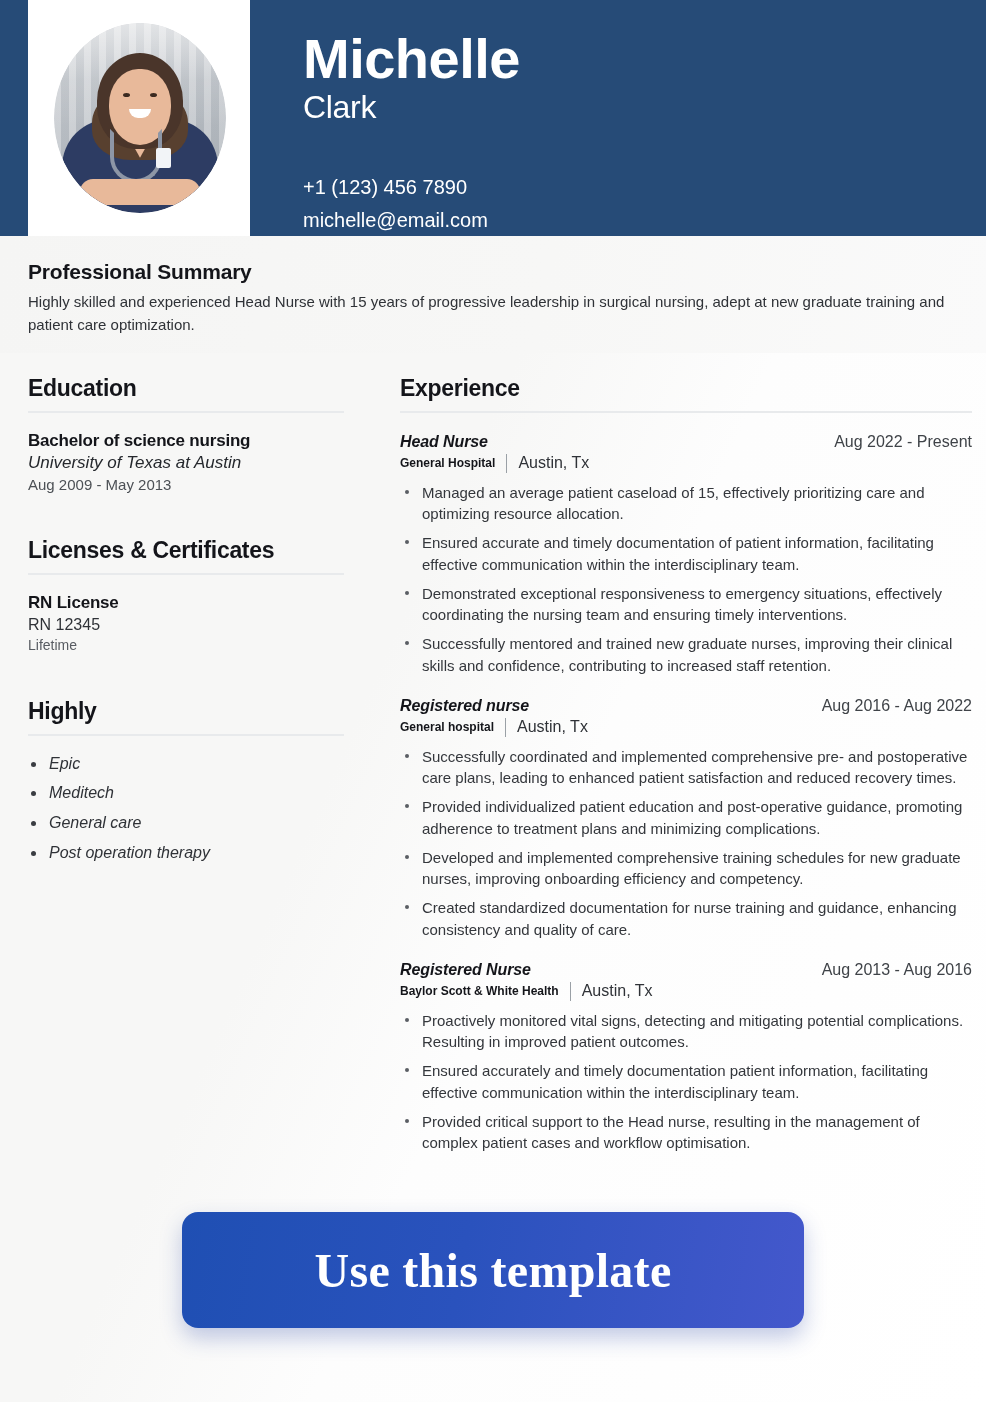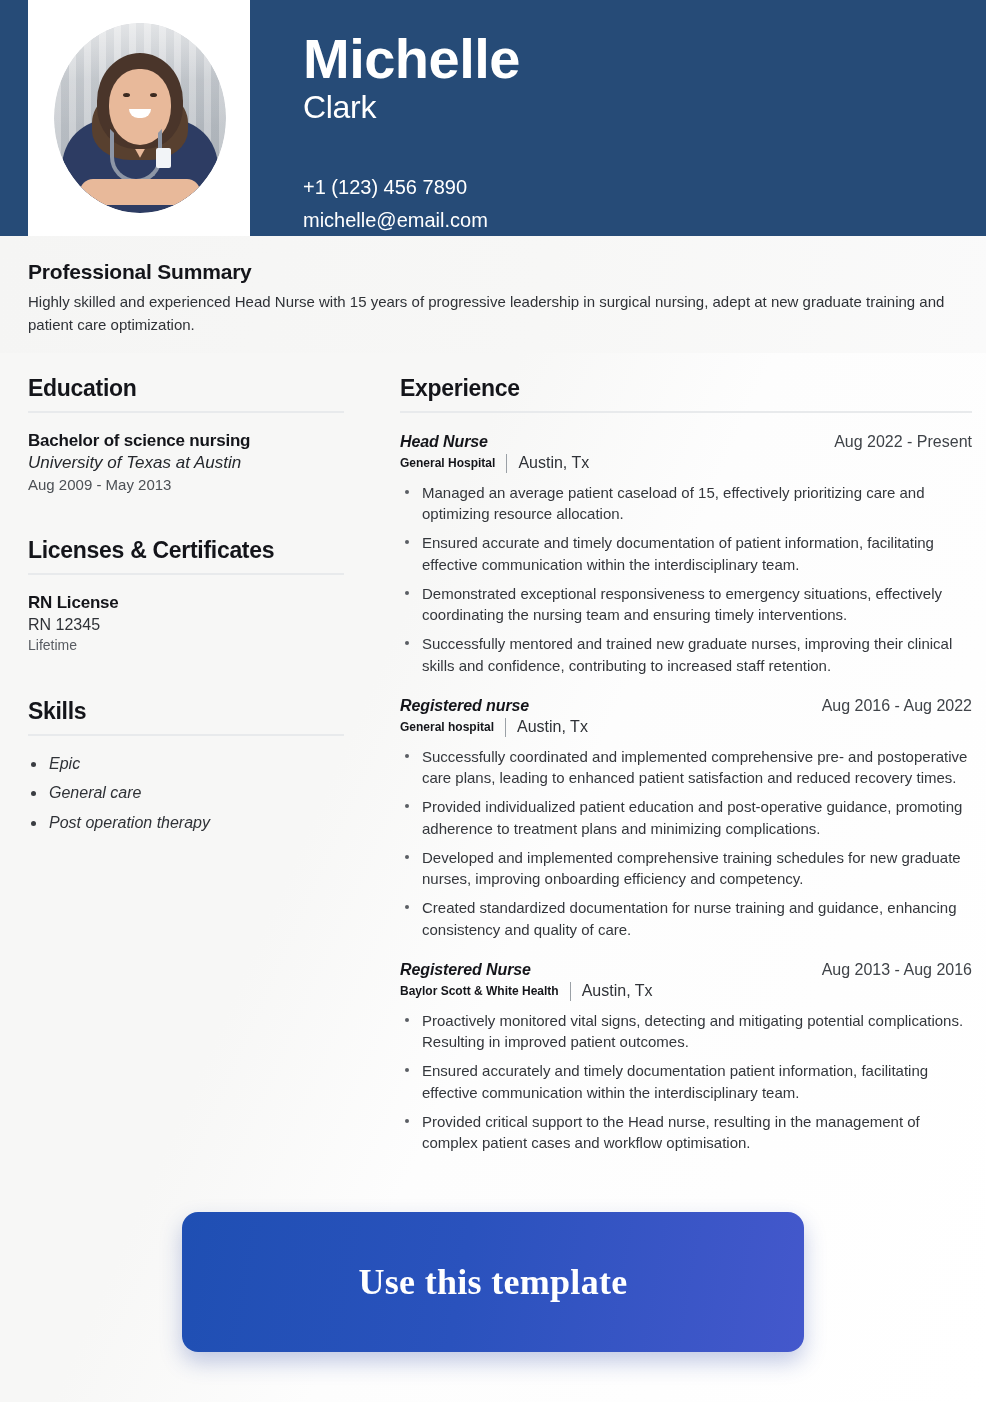--- a/index.html
+++ b/index.html
@@ -335,27 +335,27 @@
   .cta-wrap {
     position: absolute;
     left: 0;
     top: 1212px;
     width: 986px;
     display: flex;
     justify-content: center;
   }
   .cta-button {
     width: 622px;
-    height: 140px;
+    height: 116px;
     border: none;
     border-radius: 16px;
     background: linear-gradient(100deg, #1f4fb3 0%, #2a52bd 45%, #4458cc 100%);
     color: #ffffff;
     font-family: "Liberation Serif", serif;
-    font-size: 36px;
+    font-size: 48px;
     font-weight: bold;
     letter-spacing: 0.3px;
     box-shadow: 0 10px 22px rgba(35, 66, 160, 0.28);
     cursor: pointer;
     display: flex;
     align-items: center;
     justify-content: center;
     padding: 13px;
   }
 </style>
@@ -428,25 +428,26 @@
         <div>
           <div class="lic-title">RN License</div>
           <div class="lic-sub">RN 12345</div>
           <div class="lic-sub2">Lifetime</div>
         </div>
       </div>
 
       <div style="height:45px"></div>
 
       <div>
-        <div class="sec-title">Skills</div>
+        <div class="sec-title">Highly</div>
         <div class="sec-rule"></div>
         <div style="height:18px"></div>
         <ul class="skills">
           <li>Epic</li>
+          <li>Meditech</li>
           <li>General care</li>
           <li>Post operation therapy</li>
         </ul>
       </div>
     </div>
 
     <div class="col-right">
       <div class="sec-title">Experience</div>
       <div class="sec-rule"></div>
 

